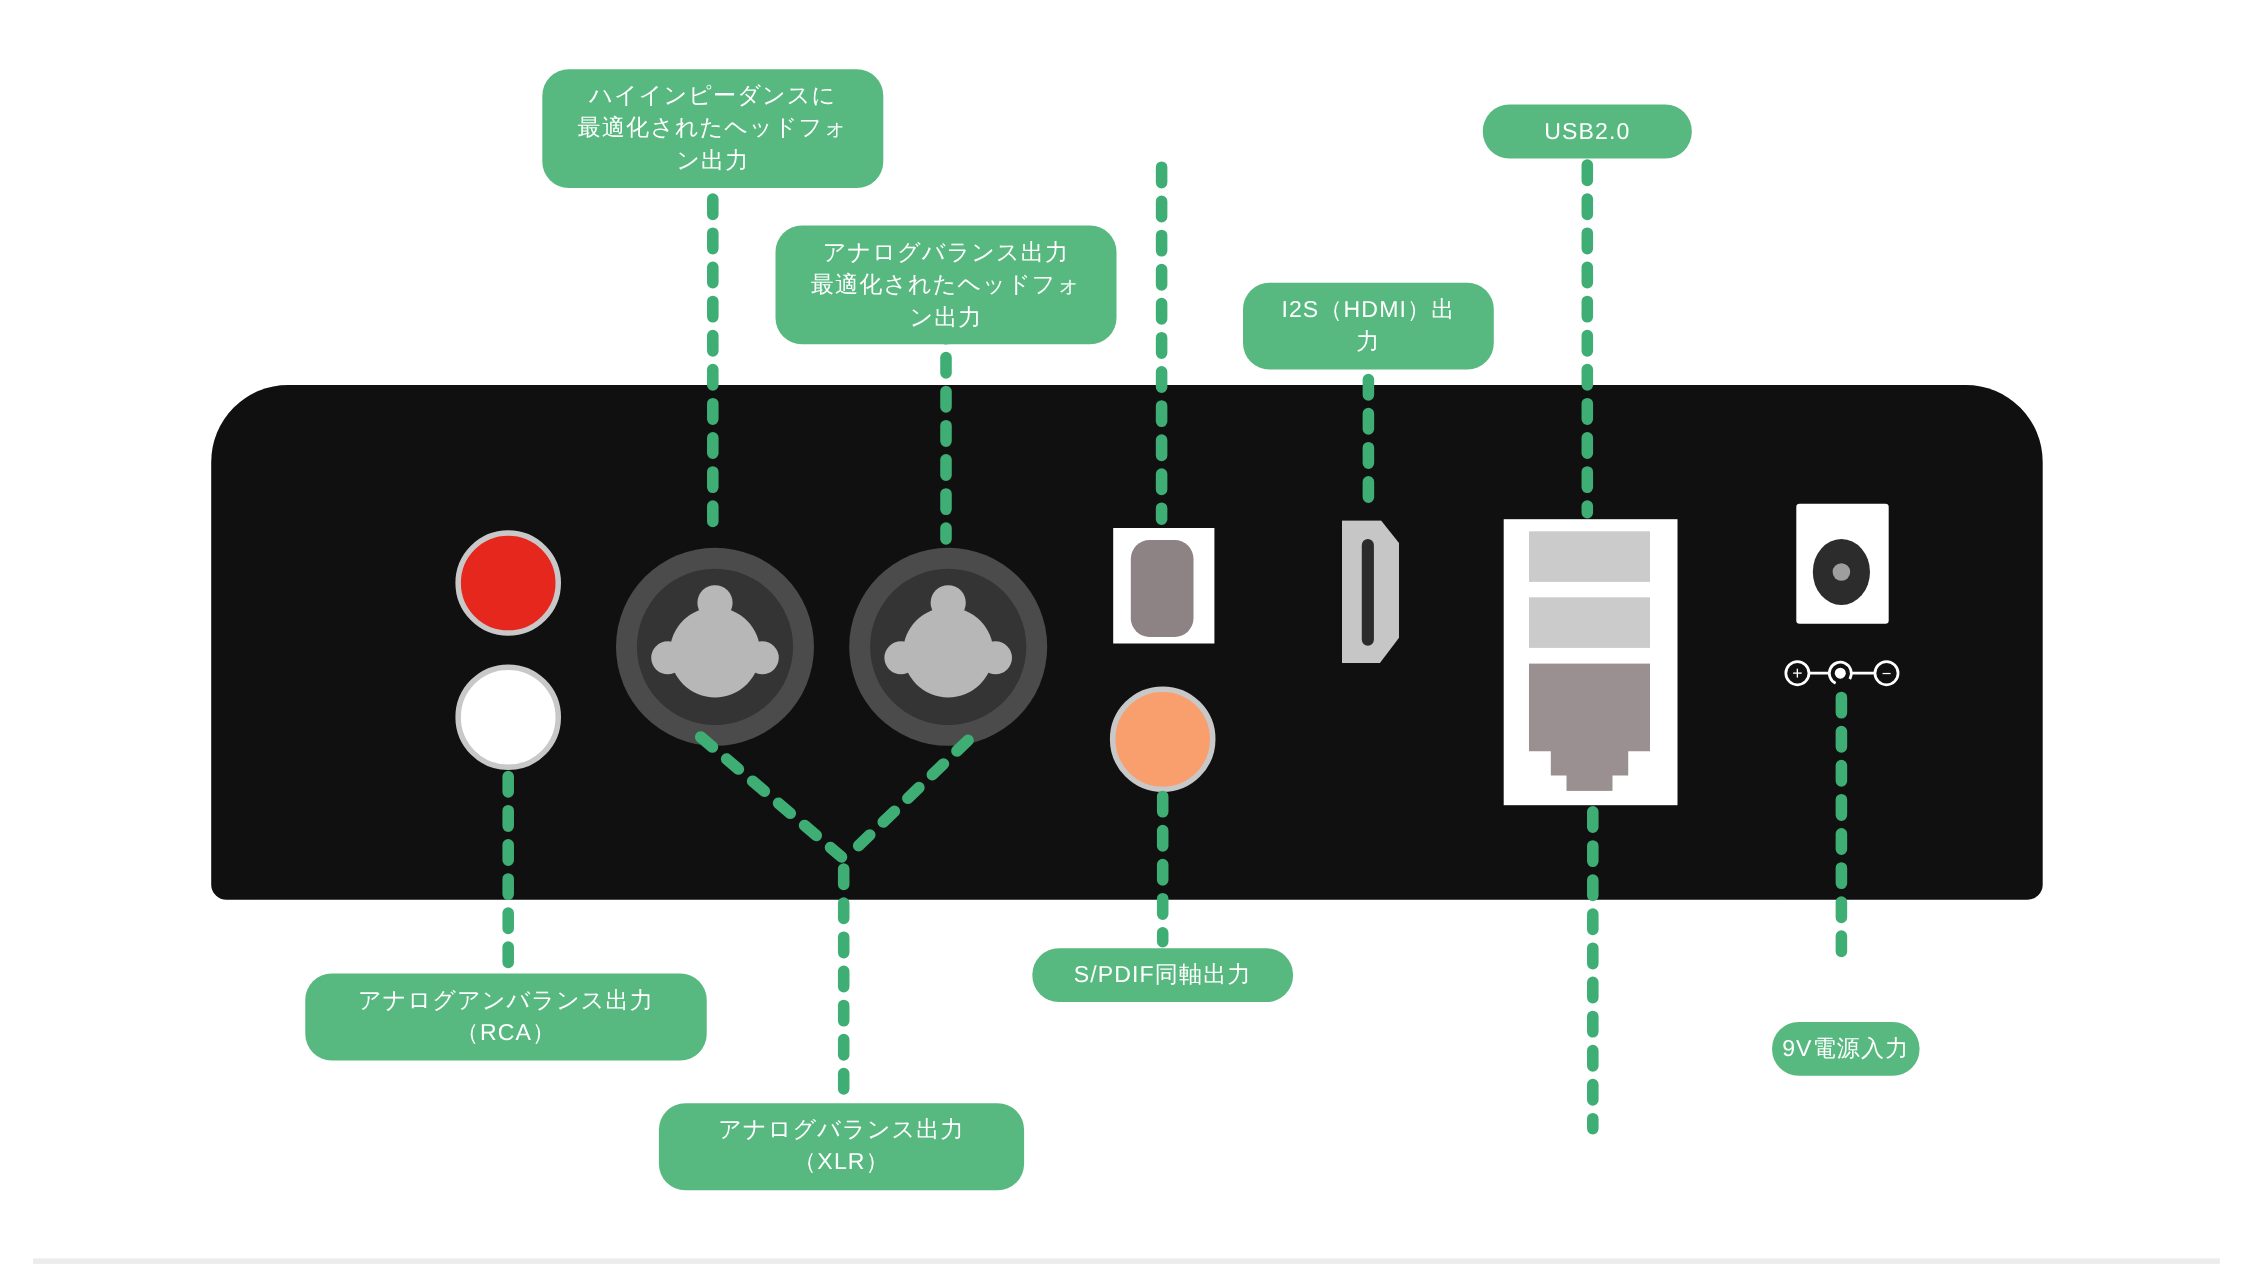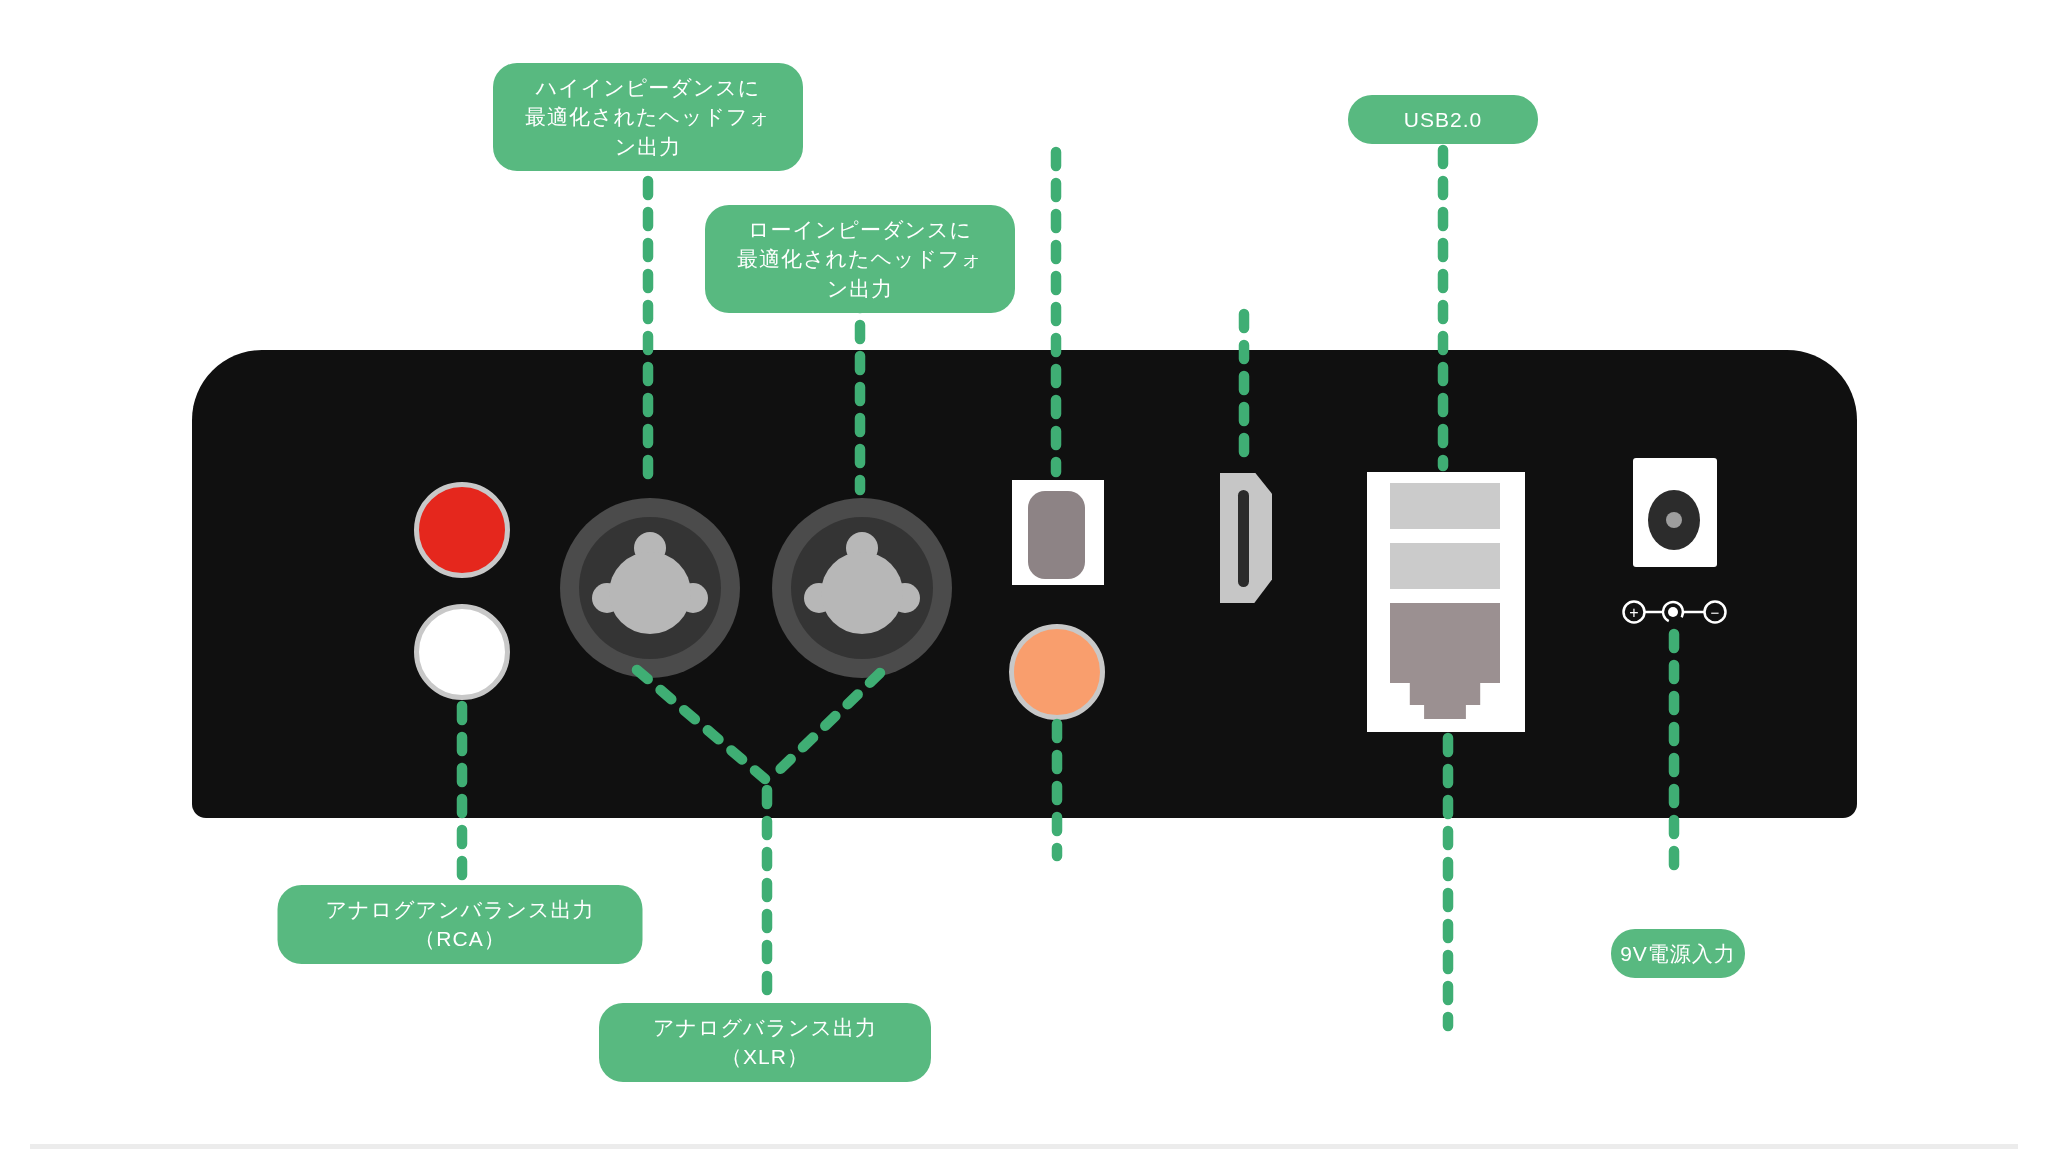--- a/index.html
+++ b/index.html
@@ -117,22 +117,24 @@
       <path d="M880 673 L770 779"></path>
       <path d="M767 790 L767 996"></path>
       <path d="M1057 724 L1057 856"></path>
       <path d="M1448 738 L1448 1026"></path>
       <path d="M1674 634 L1674 878"></path>
     </g>
   </svg>
 
   <div class="label" style="left:648px;top:63px;width:310px;">ハイインピーダンスに
 最適化されたヘッドフォン出力</div>
-  <div class="label" style="left:860px;top:205px;width:310px;">ローインピーダンスに
+  <div class="label" style="left:860px;top:205px;width:310px;">アナログバランス出力
 最適化されたヘッドフォン出力</div>
+  <div class="label" style="left:1244px;top:257px;width:228px;">I2S（HDMI）出力</div>
   <div class="label" style="left:1443px;top:95px;width:190px;">USB2.0</div>
   <div class="label" style="left:765px;top:1003px;width:332px;">アナログバランス出力（XLR）</div>
   <div class="label" style="left:460px;top:885px;width:365px;">アナログアンバランス出力（RCA）</div>
+  <div class="label" style="left:1057px;top:862px;width:237px;">S/PDIF同軸出力</div>
   <div class="label" style="left:1678px;top:929px;width:134px;padding:10px 6px;">9V電源入力</div>
 
   <div class="bottom-divider"></div>
 
 </div>
 
 </body></html>

